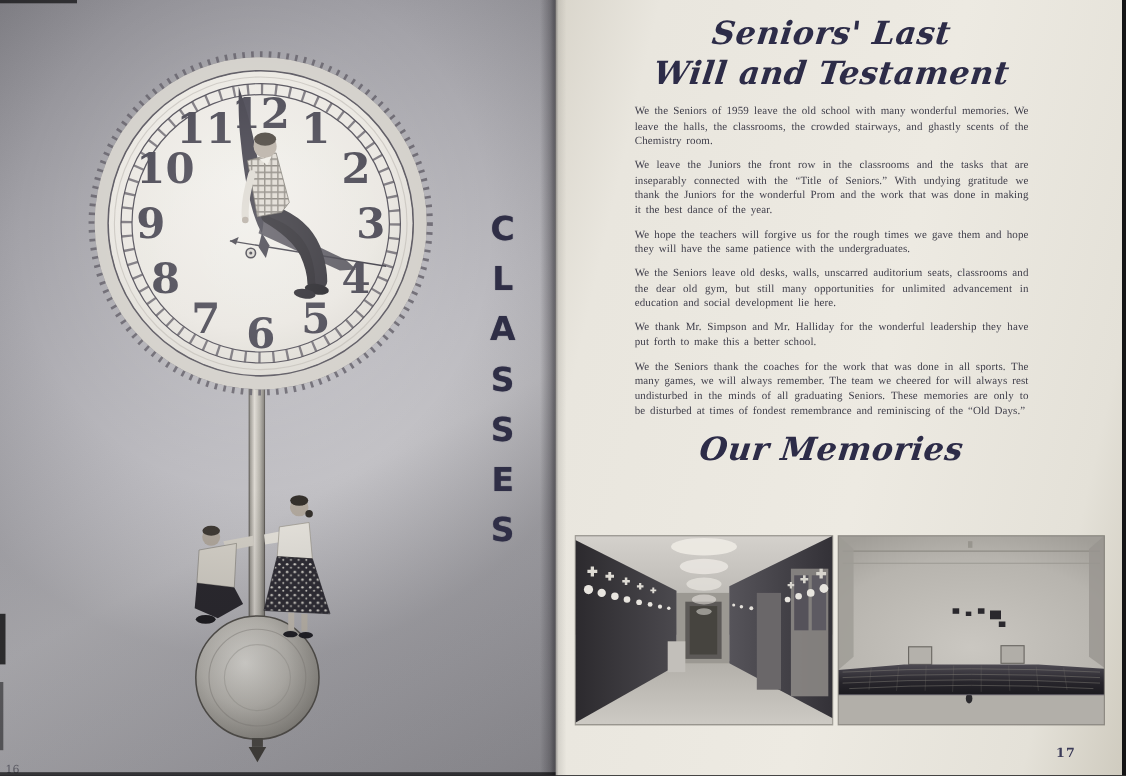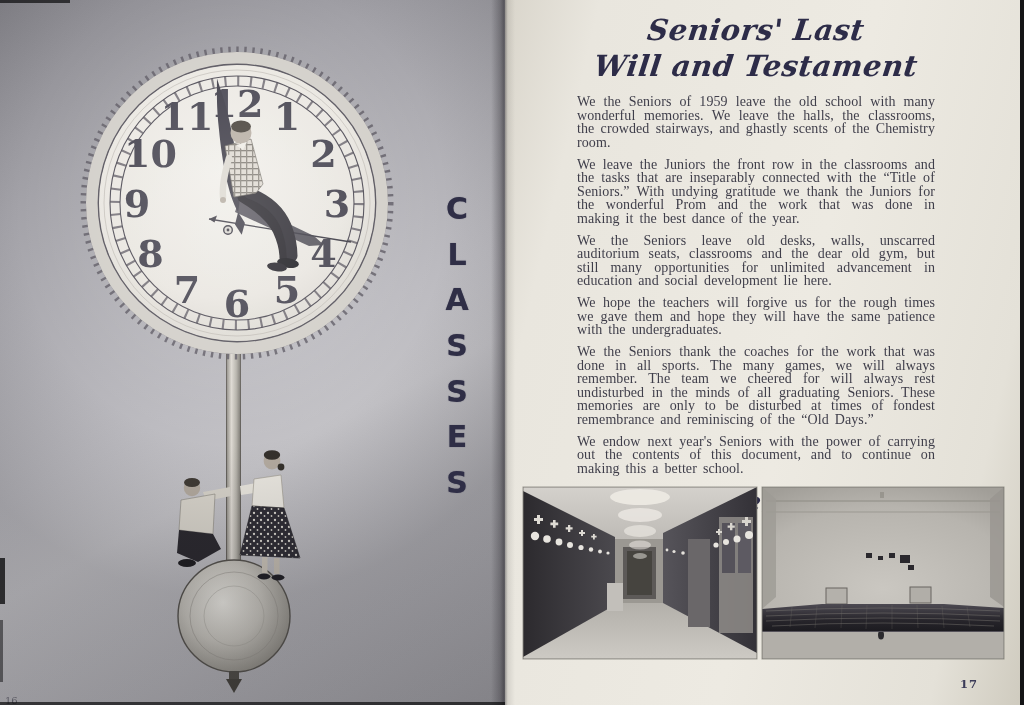--- a/index.html
+++ b/index.html
@@ -19,21 +19,21 @@
   
   .classes{position:absolute;left:434px;top:186px;width:46px;display:flex;flex-direction:column;z-index:3}
   .classes span{height:45.6px;display:flex;align-items:center;justify-content:center;
     font-family:"DejaVu Sans",sans-serif;font-weight:bold;font-size:30px;color:#2f2e46;
     text-shadow:0 0 1px rgba(47,46,70,.6)}
   
   .rp-content{position:absolute;left:72px;top:12px;width:358px}
   .script-title{font-family:"DejaVu Serif",serif;font-style:italic;font-weight:bold;
     text-align:center;font-size:29px;line-height:36px;color:#2d2c48;
     transform:skewX(-7deg);letter-spacing:.5px}
-  .rp-content p{margin:0 0 8.6px;font-size:14px;line-height:13.5px;text-align:justify;
+  .rp-content p{margin:0 0 8.6px;font-size:10px;line-height:13.5px;text-align:justify;
     word-spacing:.17em;letter-spacing:.1px;color:#3f3e4a}
   .rp-content p:first-of-type{margin-top:11px}
   .memories-title{margin-top:1px;font-size:29px}
   .photos{position:absolute;left:18px;top:487px;display:flex;gap:5px}
   .photos svg{display:block;box-shadow:0 0 0 .5px rgba(90,87,80,.55)}
   .pn-right{position:absolute;right:46px;top:677px;font-family:"DejaVu Serif",serif;
     font-weight:bold;font-size:11.5px;color:#3b3b58;letter-spacing:1px}
   .pn-left{position:absolute;left:5px;top:695px;font-family:"DejaVu Serif",serif;
     font-size:10px;color:rgba(40,40,54,.55)}
   .clock-wrap{position:absolute;left:0;top:0;width:505px;height:705px}
@@ -176,24 +176,24 @@
 
   <div class="pn-left">16</div>
 </div>
 
 <div class="page page-right">
   <div class="rp-content">
     <div class="script-title">Seniors' Last</div>
     <div class="script-title">Will and Testament</div>
     <p>We the Seniors of 1959 leave the old school with many wonderful memories. We leave the halls, the classrooms, the crowded stairways, and ghastly scents of the Chemistry room.</p>
     <p>We leave the Juniors the front row in the classrooms and the tasks that are inseparably connected with the “Title of Seniors.” With undying gratitude we thank the Juniors for the wonderful Prom and the work that was done in making it the best dance of the year.</p>
+    <p>We hope the teachers will forgive us for the rough times we gave them and hope they will have the same patience with the undergraduates.</p>
     <p>We the Seniors leave old desks, walls, unscarred auditorium seats, classrooms and the dear old gym, but still many opportunities for unlimited advancement in education and social development lie here.</p>
-    <p>We hope the teachers will forgive us for the rough times we gave them and hope they will have the same patience with the undergraduates.</p>
+    <p>We thank Mr. Simpson and Mr. Halliday for the wonderful leadership they have put forth to make this a better school.</p>
     <p>We the Seniors thank the coaches for the work that was done in all sports. The many games, we will always remember. The team we cheered for will always rest undisturbed in the minds of all graduating Seniors. These memories are only to be disturbed at times of fondest remembrance and reminiscing of the “Old Days.”</p>
-    <p>We endow next year's Seniors with the power of carrying out the contents of this document, and to continue on making this a better school.</p>
     <div class="script-title memories-title">Our Memories</div>
   </div>
 
   <div class="photos">
 
     <svg width="234" height="172" viewBox="0 0 234 172">
       <defs>
         <linearGradient id="ceilG" x1="0" y1="0" x2="0" y2="1">
           <stop offset="0%" stop-color="#d4d1cc"></stop>
             <stop offset="100%" stop-color="#aeaba6"></stop>

